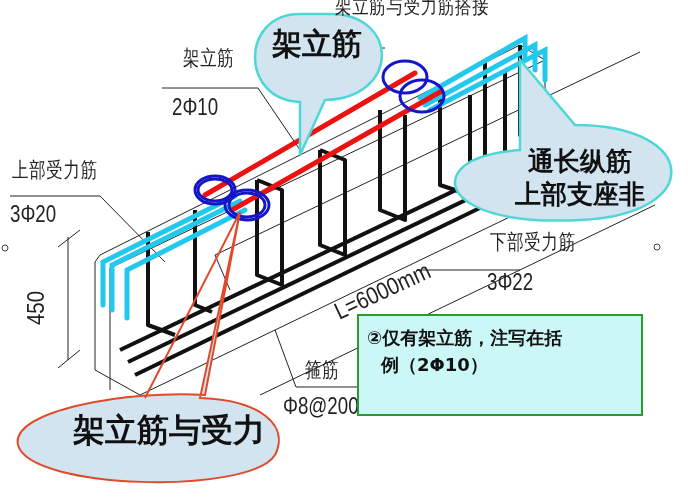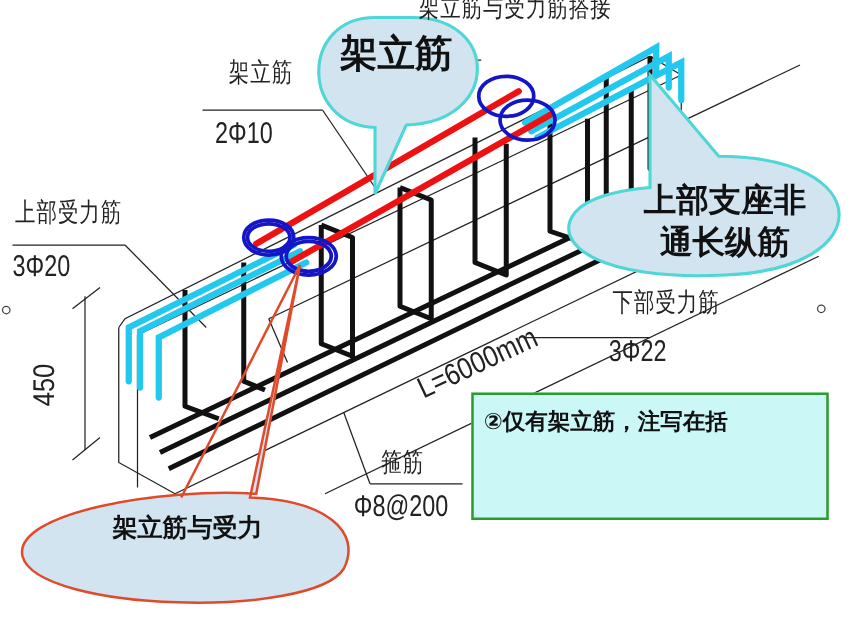--- a/index.html
+++ b/index.html
@@ -7,21 +7,21 @@
            font-family: "DejaVu Sans", sans-serif; }
     #canvas { position: absolute; left: 0; top: 0; width: 688px; height: 500px; }
     .cad-label { position: absolute; font-family: "Liberation Sans", sans-serif;
                  font-size: 21px; color: #222; letter-spacing: 1px; white-space: nowrap;
                  transform: scaleX(0.78); transform-origin: left top; }
     .cad-num { position: absolute; font-family: "Liberation Sans", sans-serif;
                font-size: 24px; color: #222; white-space: nowrap;
                transform: scaleX(0.78); transform-origin: left top; }
     .callout-text { position: absolute; font-family: "DejaVu Sans", sans-serif;
                     font-weight: bold; color: #111; text-align: center; line-height: 1.25; }
-    .note-box { position: absolute; left: 377px; top: 314px; width: 286px; height: 102px;
+    .note-box { position: absolute; left: 357px; top: 314px; width: 286px; height: 102px;
                 background: #ccf7f7; border: 2px solid #2e9a2e; box-sizing: border-box;
                 padding: 8px 8px; font-family: "DejaVu Sans", sans-serif; font-weight: bold;
                 font-size: 18px; line-height: 27px; color: #111; }
     .note-box .line3 { padding-left: 14px; display: block; }
   </style>
 </head>
 <body>
 
 <svg id="canvas" viewBox="0 0 688 500" xmlns="http://www.w3.org/2000/svg">
 
@@ -106,22 +106,23 @@
 <div class="cad-num" style="left:10px;top:200px;">3Φ20</div>
 <div class="cad-num" style="left:22px;top:325px;transform:rotate(-90deg) scaleX(0.85);transform-origin:left top;">450</div>
 <div class="cad-num" style="left:330px;top:300px;transform:rotate(-25deg) scaleX(0.85);transform-origin:left top;">L=6000mm</div>
 <div class="cad-label" style="left:490px;top:228px;">下部受力筋</div>
 <div class="cad-num" style="left:487px;top:268px;">3Φ22</div>
 <div class="cad-label" style="left:305px;top:356px;">箍筋</div>
 <div class="cad-num" style="left:283px;top:392px;">Φ8@200</div>
 
 <div class="callout-text" style="left:262px;top:25px;width:110px;font-size:30px;">架立筋</div>
 <div class="callout-text" style="left:485px;top:145px;width:190px;font-size:26px;">
+  <span style="display:block;">通长纵筋</span>
   <span style="display:block;">上部支座非</span>
-  <span style="display:block;">通长纵筋</span>
 </div>
-<div class="callout-text" style="left:35px;top:410px;width:230px;font-size:20px;">
+<div class="callout-text" style="left:35px;top:410px;width:230px;font-size:32px;text-align:right;">
   <span style="display:block;">架立筋与受力</span>
 </div>
 
 <div class="note-box">
   <span style="display:block;">②仅有架立筋，注写在括</span>
+  <span class="line3">例（2Φ10）</span>
 </div>
 
 </body></html>

